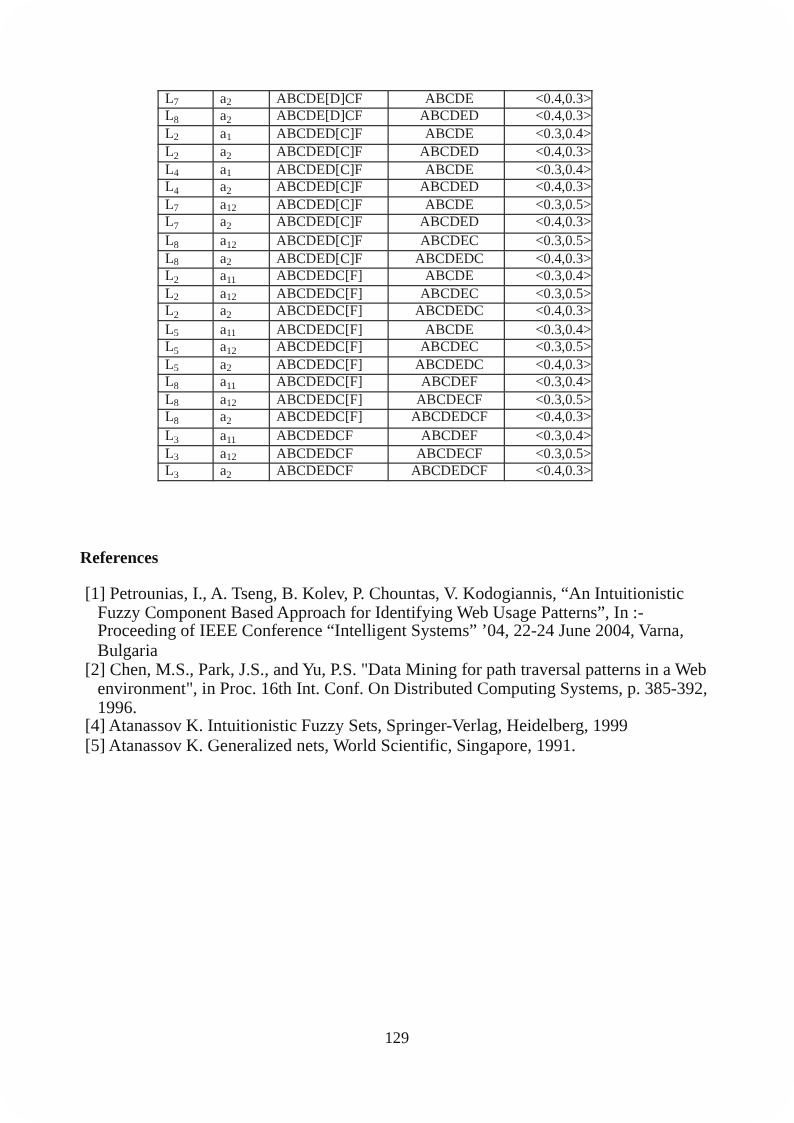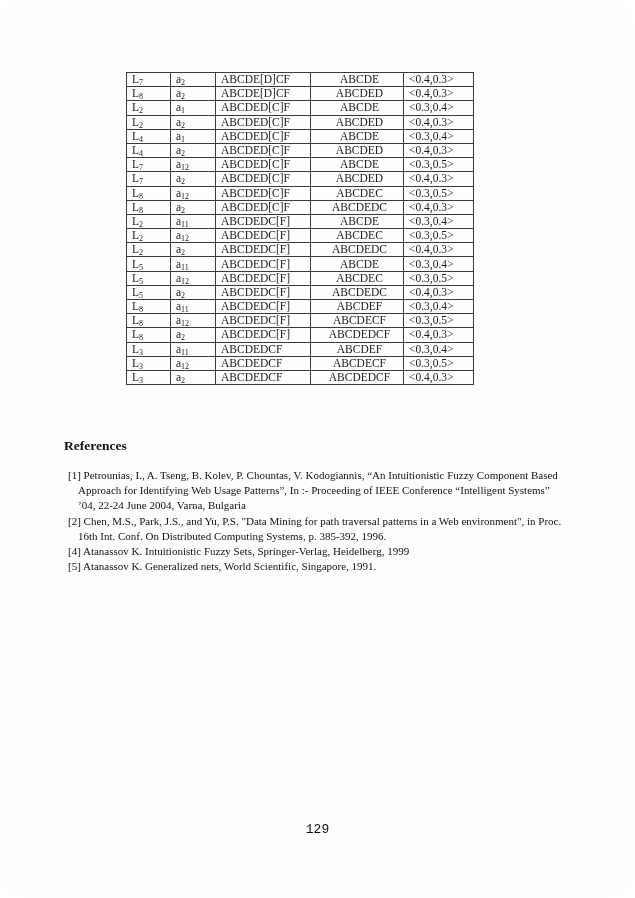--- a/index.html
+++ b/index.html
@@ -36,21 +36,21 @@
       padding: 0 0 0 5px;
       height: 13.2px;
       vertical-align: middle;
       white-space: nowrap;
       color: #1a1a1a;
     }
     td.c-l { width: 38px; }
     td.c-a { width: 39px; }
     td.c-seq { width: 89px; }
     td.c-pat { width: 87px; text-align: center; }
-    td.c-val { width: 64px; }
+    td.c-val { width: 64px; text-align: right; }
     .sym sub {
       font-size: 8px;
       vertical-align: -2px;
       line-height: 0;
     }
     .refs-heading {
       position: absolute;
       left: 64px;
       top: 438px;
       font-family: "Liberation Serif", serif;
@@ -60,35 +60,35 @@
     }
     .refs-list {
       position: absolute;
       left: 68px;
       top: 468px;
       width: 500px;
       margin: 0;
       padding: 0;
       list-style: none;
       font-family: "Liberation Serif", serif;
-      font-size: 11px;
+      font-size: 14px;
       line-height: 15.2px;
     }
     .refs-list li {
       padding-left: 10px;
       text-indent: -10px;
       margin: 0;
     }
     .page-number {
       position: absolute;
       left: 0;
       width: 635px;
       top: 822px;
       text-align: center;
-      font-family: Liberation Mono, monospace;
+      font-family: Liberation Serif, serif;
       font-size: 13px;
     }
   </style>
 </head>
 <body>
 
 <div class="page">
 
   <table class="data-table">
     <tbody id="table-body">

